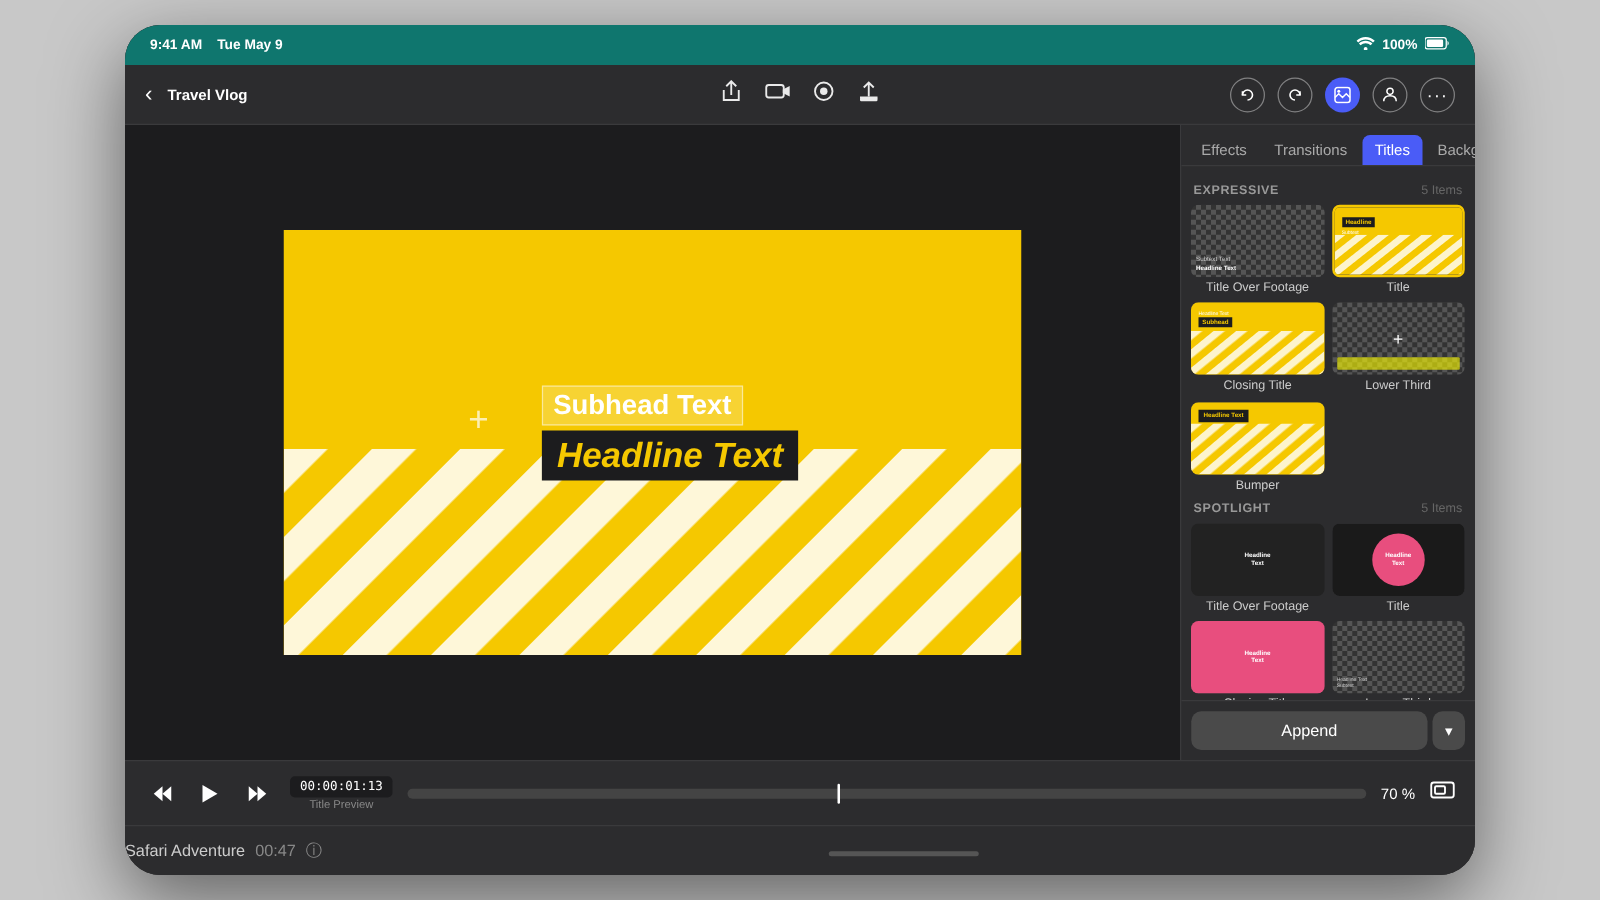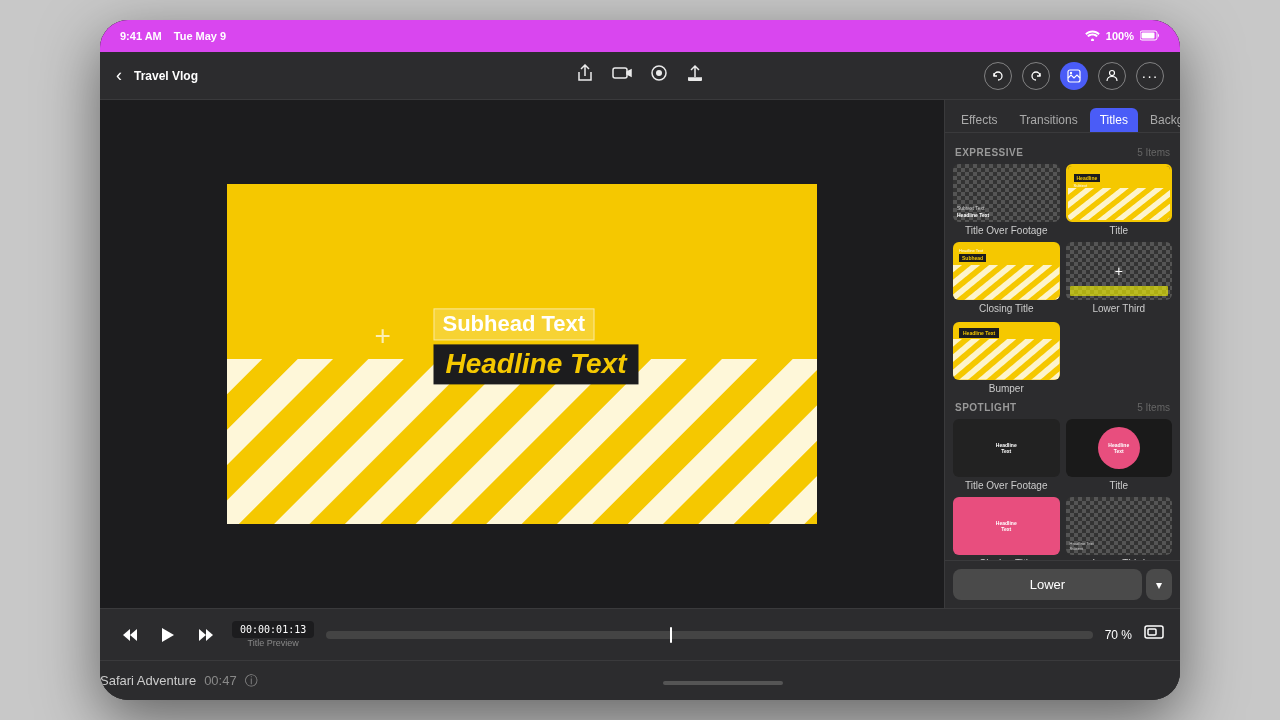--- a/index.html
+++ b/index.html
@@ -17,21 +17,21 @@
       height: 680px;
       background: #1c1c1e;
       border-radius: 28px;
       overflow: hidden;
       position: relative;
       box-shadow: 0 20px 60px rgba(0,0,0,0.5), inset 0 0 0 2px #3a3a3c;
     }
     
     .status-bar {
       height: 32px;
-      background: #d946ef;
+      background: #0f766e;
       display: flex;
       align-items: center;
       justify-content: space-between;
       padding: 0 20px;
       font-size: 11px;
       color: #fff;
       font-weight: 600;
     }
     .status-left { display: flex; gap: 8px; align-items: center; }
     .status-right { display: flex; gap: 6px; align-items: center; }
@@ -550,21 +550,21 @@
               <div style="position:absolute;bottom:4px;left:4px;right:4px;">
                 <div style="color:#ccc;font-size:4px;line-height:1.3;">Headline Text<br><span style="font-size:4px;">Subtext</span></div>
               </div>
             </div>
             <div class="thumb-label">Lower Third</div>
           </div>
         </div>
       </div>
 
       <div class="panel-bottom">
-        <button class="append-btn">Lower</button>
+        <button class="append-btn">Append</button>
         <button class="dropdown-btn">▾</button>
       </div>
     </div>
   </div>
 
   <div class="timeline-bar">
     <div class="playback-controls">
       <div class="play-btn">
         <svg width="16" height="14" viewBox="0 0 16 14" fill="white">
           <polygon points="8,1 1,7 8,13"></polygon>

